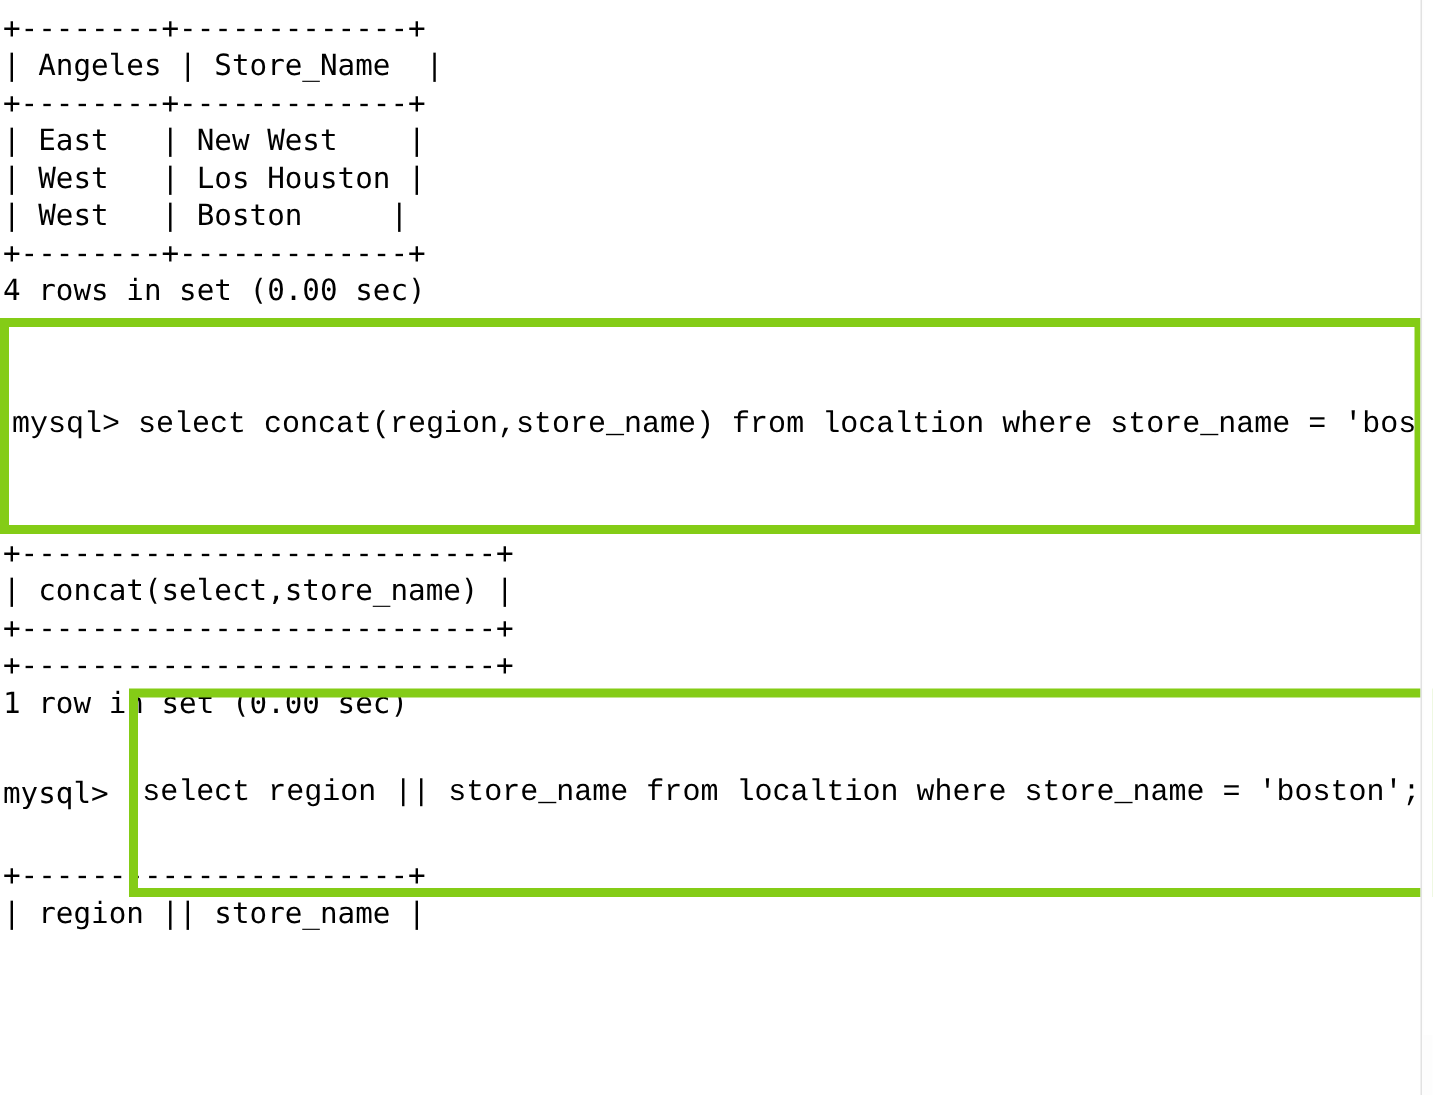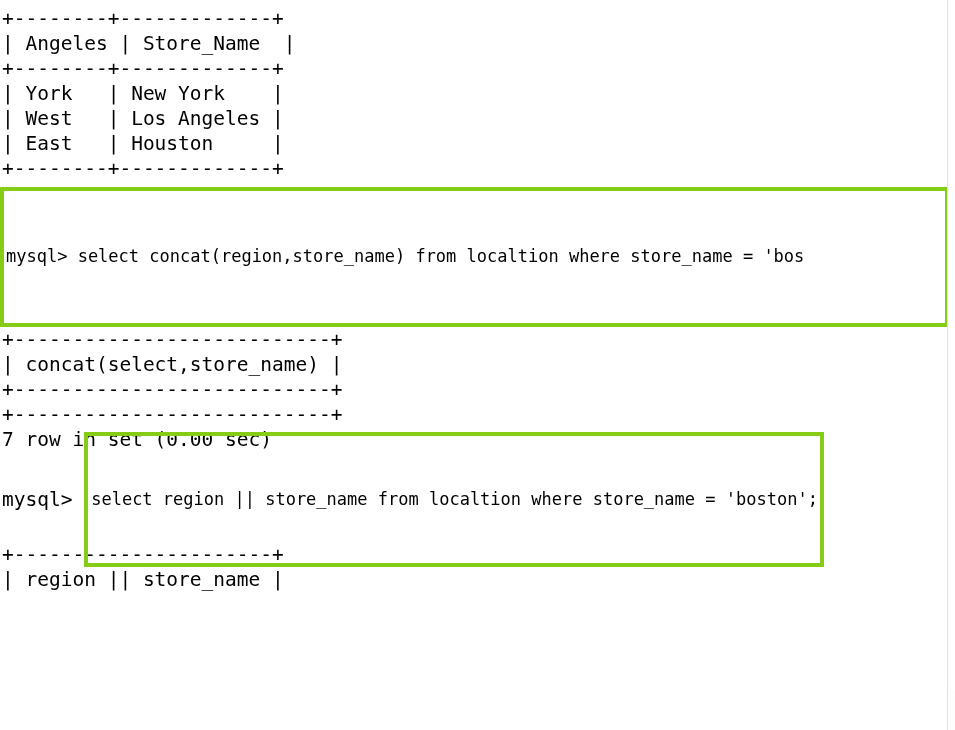--- a/index.html
+++ b/index.html
@@ -62,39 +62,41 @@
     white-space: pre;
     padding-left: 2px;
     box-sizing: border-box;
   }
   .line.blank { color: transparent; }
 
   
   .query-block {
     position: relative;
     box-sizing: border-box;
-    border: 4px solid #84cc16;
+    border: 6px solid #84cc16;
     white-space: pre;
-    font-size: 17px;
+    font-size: 20px;
     line-height: 25px;
+    font-family: Liberation Mono, monospace;
   }
 
   
   .query-block.block-one {
     margin: 6px 0 0 0;
     width: 949px;
     padding: 3px 0 4px 2px;
   }
 
   
   .prompt-row {
     display: flex;
     align-items: center;
     height: 36px;
     margin-top: 4px;
+    justify-content: space-between;
   }
   .prompt-row .prompt-label {
     font-size: 19.5px;
     line-height: 25px;
     white-space: pre;
     padding-left: 2px;
   }
   .query-block.block-two {
     padding: 1px 2px 1px 3px;
     flex: 0 0 auto;
@@ -106,36 +108,37 @@
 <body>
 
 <div id="terminal">
 
   <div class="console">
 
     <div>
       <span class="line">+--------+-------------+</span>
       <span class="line">| Angeles | Store_Name  |</span>
       <span class="line">+--------+-------------+</span>
-      <span class="line">| York   | New York    |</span>
-      <span class="line">| West   | Los Angeles |</span>
-      <span class="line">| East   | Houston     |</span>
+      <span class="line">| East   | New West    |</span>
+      <span class="line">| West   | Los Houston |</span>
+      <span class="line">| West   | Boston     |</span>
       <span class="line">+--------+-------------+</span>
+      <span class="line">4 rows in set (0.00 sec)</span>
     </div>
 
     <div class="query-block block-one">
       <span class="qline">mysql&gt; select concat(region,store_name) from localtion where store_name = 'bos</span>
     </div>
 
     <div>
       <span class="line">+---------------------------+</span>
       <span class="line">| concat(select,store_name) |</span>
       <span class="line">+---------------------------+</span>
       <span class="line">+---------------------------+</span>
-      <span class="line">7 row in set (0.00 sec)</span>
+      <span class="line">1 row in set (0.00 sec)</span>
     </div>
 
     <span class="line blank"> </span>
 
     <div class="prompt-row">
       <span class="prompt-label">mysql&gt; </span>
       <div class="query-block block-two">
         <span class="qline">select region || store_name from localtion where store_name = 'boston';</span>
       </div>
     </div>

